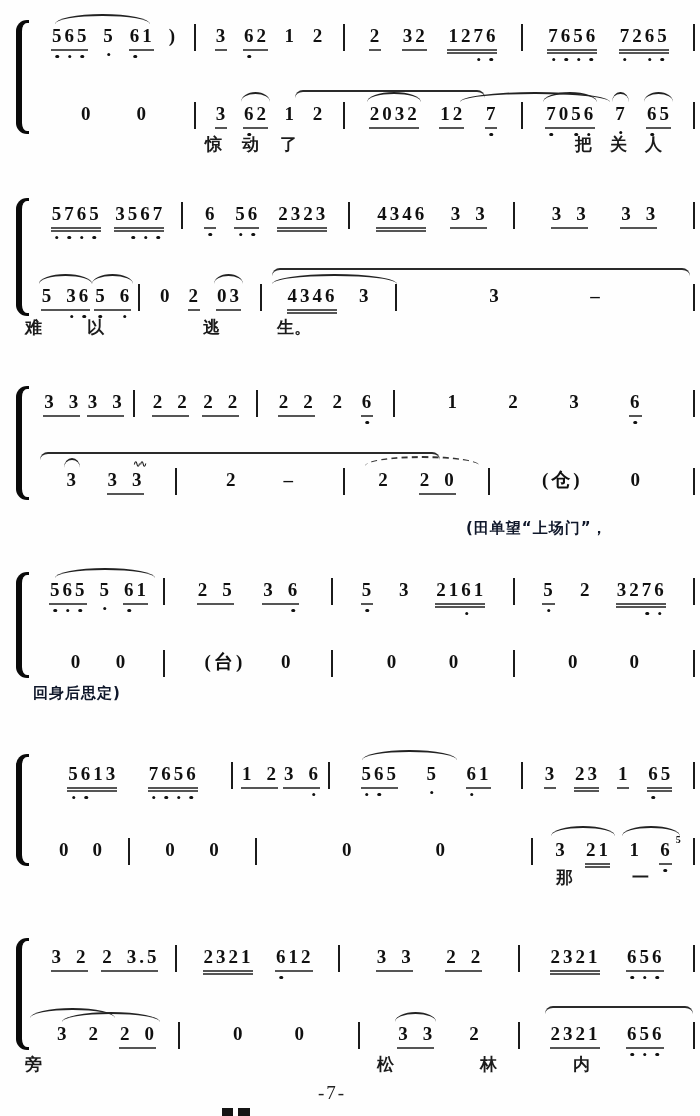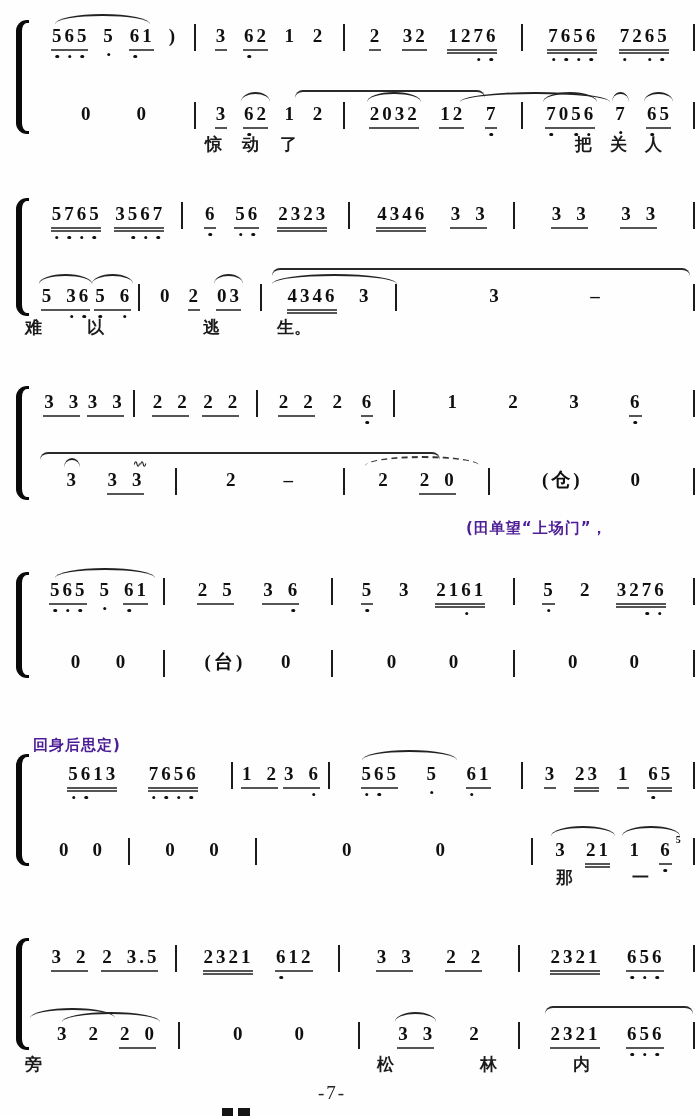--- a/index.html
+++ b/index.html
@@ -27,21 +27,21 @@
   .trm{position:absolute;top:-16px;right:-2px;font-size:10px;font-weight:700;
        letter-spacing:-2px;color:#111;font-family:"DejaVu Sans",sans-serif;}
   .supg{position:absolute;top:-10px;right:-10px;font-size:10px;font-weight:700;color:#111;}
   .ov{position:absolute;box-sizing:border-box;}
   .ov.arc{height:10px;border-top:2.5px solid #222;border-radius:50% 50% 0 0/100% 100% 0 0;}
   .ov.flat{height:8px;border-top:2px solid #2a2a2a;border-radius:12px 12px 0 0;}
   .ov.dash{height:10px;border-top:2px dashed #333;border-radius:50% 50% 0 0/100% 100% 0 0;}
   .lyric{position:absolute;font-family:"DejaVu Sans",sans-serif;font-weight:700;
          font-size:17px;color:#1b1b1b;white-space:nowrap;}
   .stage{position:absolute;font-family:"DejaVu Sans",sans-serif;font-weight:700;
-         font-size:15px;color:#4c1d95;white-space:nowrap;letter-spacing:1px;}
+         font-size:15px;color:#0f172a;white-space:nowrap;letter-spacing:1px;}
   .pagenum{position:absolute;left:318px;top:1082px;font-size:19px;font-weight:400;
          color:#222;letter-spacing:2px;}
   .cutmark{position:absolute;left:222px;top:1108px;width:28px;height:8px;
          background:linear-gradient(90deg,#151515 0 38%,transparent 38% 58%,#151515 58% 100%);}
   .wm{position:absolute;left:486px;top:1079px;display:flex;align-items:center;gap:5px;
       font-family:"DejaVu Sans",sans-serif;font-weight:700;}
   .wm-prefix{font-size:15px;color:#3a3a3a;}
   .wm-logo{width:16px;height:16px;border-radius:50%;background:#c0392b;position:relative;flex:none;}
   .wm-logo::after{content:"";position:absolute;left:3px;top:3px;width:7px;height:7px;
       border:2px solid #fff;border-radius:50%;border-right-color:transparent;}
@@ -262,21 +262,21 @@
         <span class="tok"><span class="ch">0</span></span>
       </div>
       <div class="bar"></div>
       <div class="measure" style="width: 178px;">
         <span class="tok"><span class="ch">0</span></span>
         <span class="tok"><span class="ch">0</span></span>
       </div>
       <div class="bar"></div>
     </div>
     <div class="ov arc" style="left: 55px; top: 568px; width: 100px;"></div>
-    <div class="stage" style="left: 33px; top: 736px;">回身后思定)</div>
+    <div class="stage" style="left: 33px; top: 684px;">回身后思定)</div>
     <div class="bracket" style="top: 754px; height: 112px;"></div>
     <div class="row" style="top: 762px;">
       <div class="measure" style="width: 197px;">
         <span class="tok u2"><span class="ch d">5</span><span class="ch d">6</span><span class="ch">1</span><span class="ch">3</span></span>
         <span class="tok u2"><span class="ch d">7</span><span class="ch d">6</span><span class="ch d">5</span><span class="ch d">6</span></span>
       </div>
       <div class="bar"></div>
       <div class="measure" style="width: 95px;">
         <span class="tok u1"><span class="ch">1</span><span class="sp"></span><span class="ch">2</span></span>
         <span class="tok u1"><span class="ch">3</span><span class="sp"></span><span class="ch d">6</span></span>

